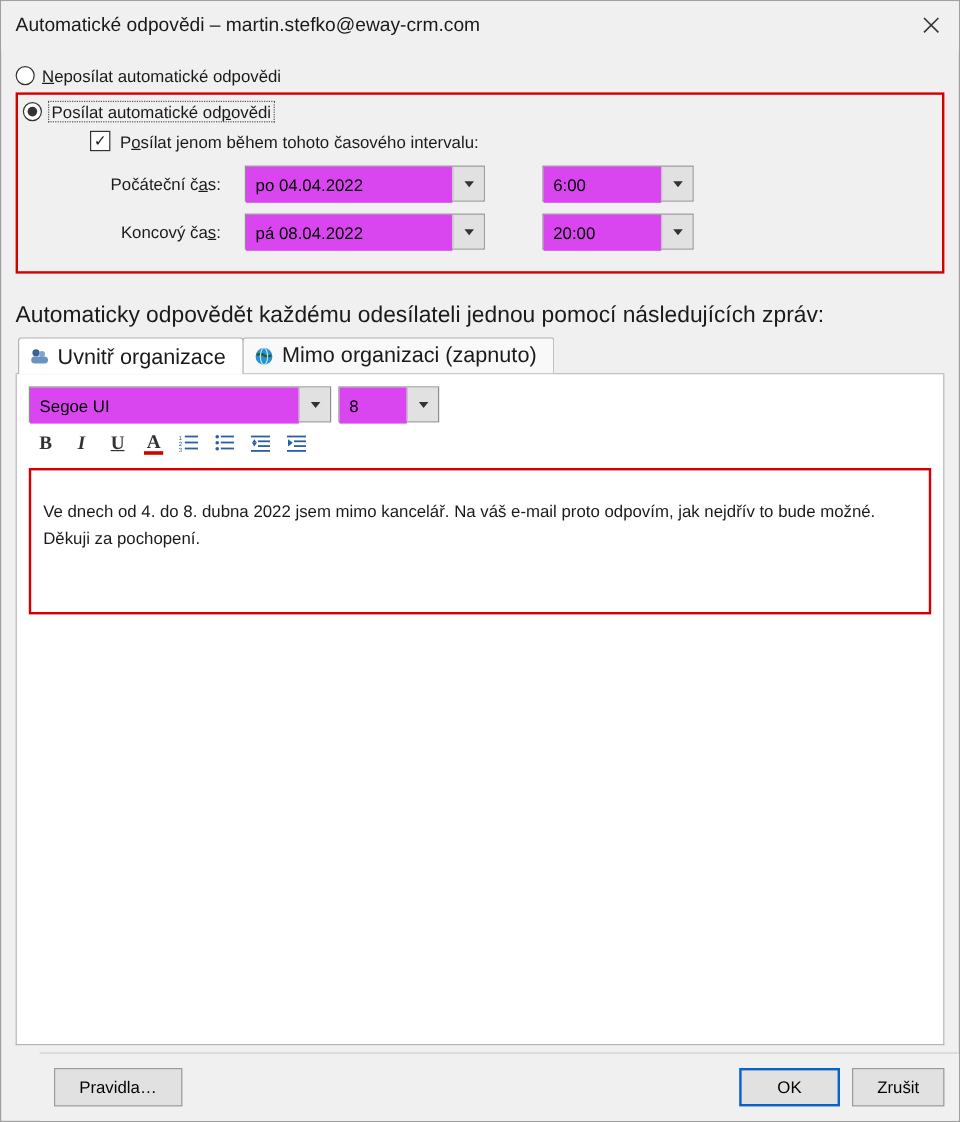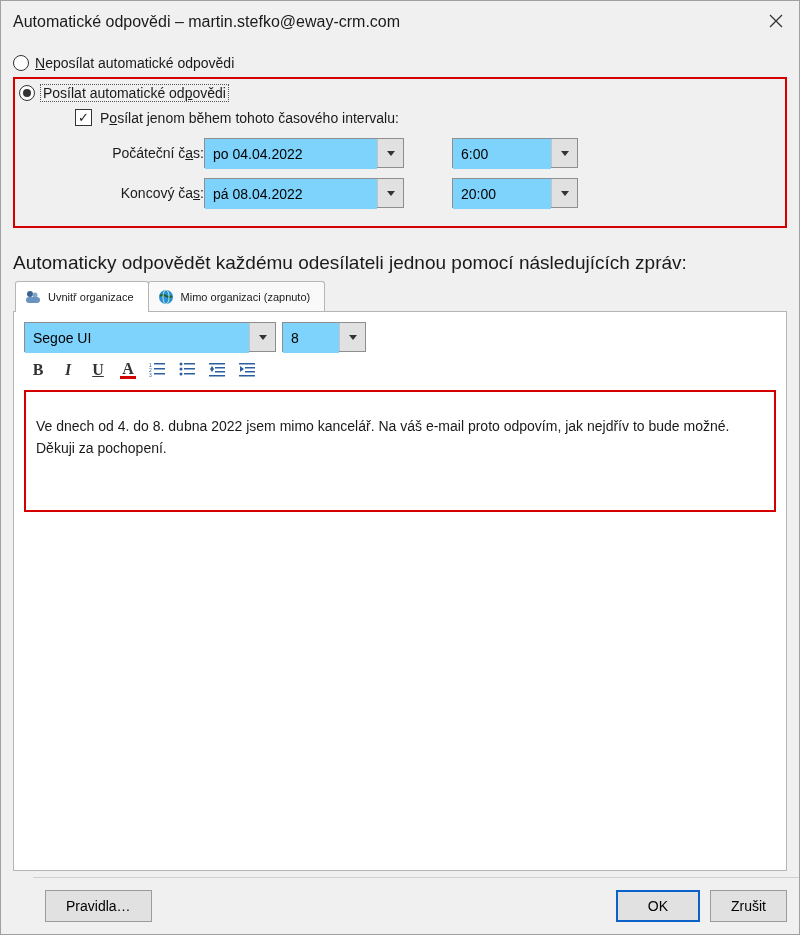--- a/index.html
+++ b/index.html
@@ -74,27 +74,27 @@
     border: 1px solid #333; background: #fff;
     display: flex; align-items: center; justify-content: center;
     font-size: 13px; line-height: 1;
   }
 
   
   .time-row {
     display: flex; align-items: center;
     margin: 4px 0 4px 70px;
   }
-  .time-label { width: 115px; text-align: right; padding-right: 0; }
+  .time-label { width: 115px; text-align: right; padding-right: 20px; }
   .combo {
     display: flex; border: 1px solid #8e8e8e; height: 30px;
   }
   .combo-input {
     border: none; padding: 15px 8px; font: inherit; height: 28px;
-    outline: none; background: #7dd3fc;
+    outline: none; background: #d946ef;
   }
   .combo-btn {
     width: 26px; height: 28px; background: #e1e1e1;
     border-left: 1px solid #c4c4c4;
     display: flex; align-items: center; justify-content: center;
     cursor: pointer;
   }
   .chevron-down {
     width: 0; height: 0;
     border-left: 4px solid transparent;
@@ -117,21 +117,21 @@
   .tab {
     display: flex; align-items: center; gap: 6px;
     padding: 4px 14px 4px 8px;
     border: 1px solid #b5b5b5;
     border-bottom: none;
     border-top-left-radius: 3px; border-top-right-radius: 3px;
     background: #f9f9f9;
     margin-right: -1px;
     height: 30px;
     cursor: pointer;
-    font-size: 11px;
+    font-size: 18px;
   }
   .tab.active {
     background: #fff;
     position: relative; top: 1px; z-index: 2;
     height: 31px;
   }
   .tab-icon { width: 18px; height: 18px; }
 
   
   .editor-panel {

